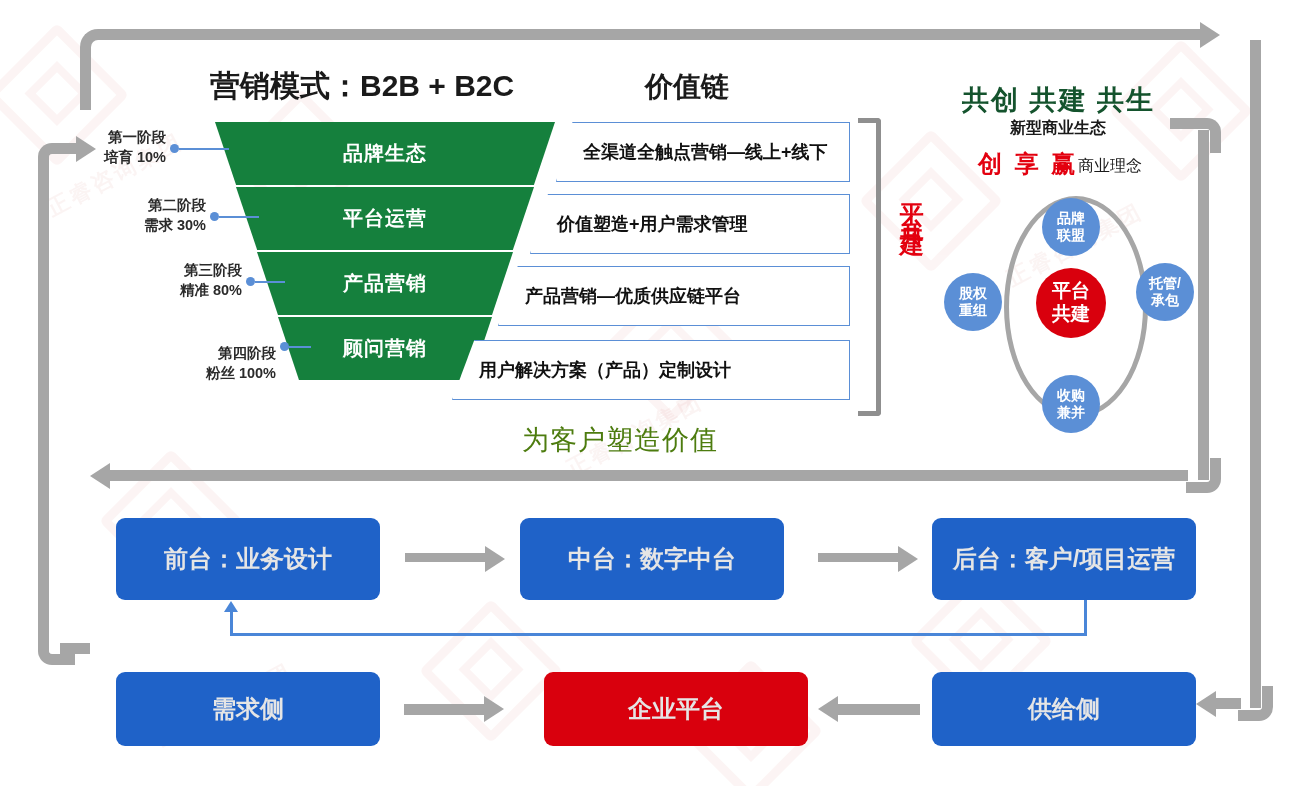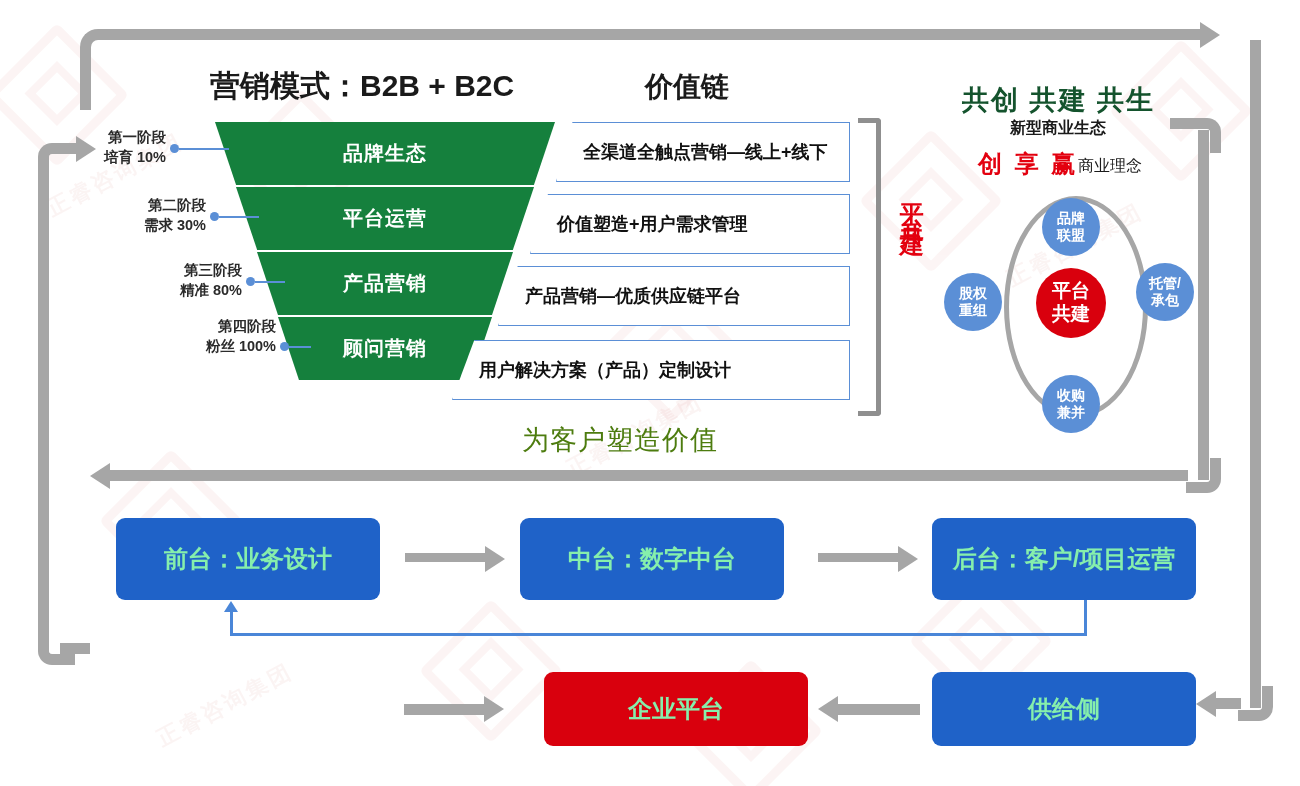--- a/index.html
+++ b/index.html
@@ -124,21 +124,21 @@
 
   
   .red-head{
     font-size:27px;font-weight:normal;color:#4d7c0f;white-space:nowrap;letter-spacing:1px;
   }
 
   
   .bbox{
     position:absolute;border-radius:9px;
     display:flex;align-items:center;justify-content:center;
-    color:#86efac;font-weight:bold;white-space:nowrap;
+    color:#e5e5e5;font-weight:bold;white-space:nowrap;
   }
   .bbox-blue{background:#1f62c8;}
   .bbox-red{background:#d9000d;}
 
   
   .fb{position:absolute;background:#4a86d8;}
   .fb-head{
     position:absolute;width:0;height:0;
     border-bottom:11px solid #4a86d8;
     border-left:7px solid transparent;border-right:7px solid transparent;
@@ -228,21 +228,21 @@
   <div class="dot" style="left:210px;top:212px;"></div>
   <div class="leader" style="left:219px;top:216px;width:40px;"></div>
 
   <div class="stage-lbl abs" style="left:152px;top:261px;width:90px;">
     <div>第三阶段</div>
     <div>精准 80%</div>
   </div>
   <div class="dot" style="left:246px;top:277px;"></div>
   <div class="leader" style="left:255px;top:281px;width:30px;"></div>
 
-  <div class="stage-lbl abs" style="left:180px;top:317px;width:96px;">
+  <div class="stage-lbl abs" style="left:180px;top:344px;width:96px;">
     <div>第四阶段</div>
     <div>粉丝 100%</div>
   </div>
   <div class="dot" style="left:280px;top:342px;"></div>
   <div class="leader" style="left:289px;top:346px;width:22px;"></div>
 
   <div class="vbox" style="left:556px;top:122px;width:292px;height:58px;
               clip-path:polygon(5.6% 0,100% 0,100% 100%,0 100%);">
     <span style="margin-left:26px;">全渠道全触点营销—线上+线下</span>
   </div>
@@ -303,20 +303,23 @@
 
   <div class="bbox bbox-blue" style="left:932px;top:518px;width:264px;height:82px;font-size:24px;">
     <span>后台：客户/项目运营</span>
   </div>
 
   <div class="fb" style="left:1084px;top:600px;width:3px;height:36px;"></div>
   <div class="fb" style="left:230px;top:633px;width:857px;height:3px;"></div>
   <div class="fb" style="left:230px;top:612px;width:3px;height:24px;"></div>
   <div class="fb-head" style="left:224px;top:601px;"></div>
 
+  <div class="bbox bbox-blue" style="left:116px;top:672px;width:264px;height:74px;font-size:24px;">
+    <span>需求侧</span>
+  </div>
   <div class="pipe" style="left:404px;top:704px;width:82px;height:11px;"></div>
   <div class="ah ah-right" style="left:484px;top:696px;"></div>
 
   <div class="bbox bbox-red" style="left:544px;top:672px;width:264px;height:74px;font-size:24px;">
     <span>企业平台</span>
   </div>
   <div class="pipe" style="left:838px;top:704px;width:82px;height:11px;"></div>
   <div class="ah ah-left" style="left:818px;top:696px;"></div>
 
   <div class="bbox bbox-blue" style="left:932px;top:672px;width:264px;height:74px;font-size:24px;">

